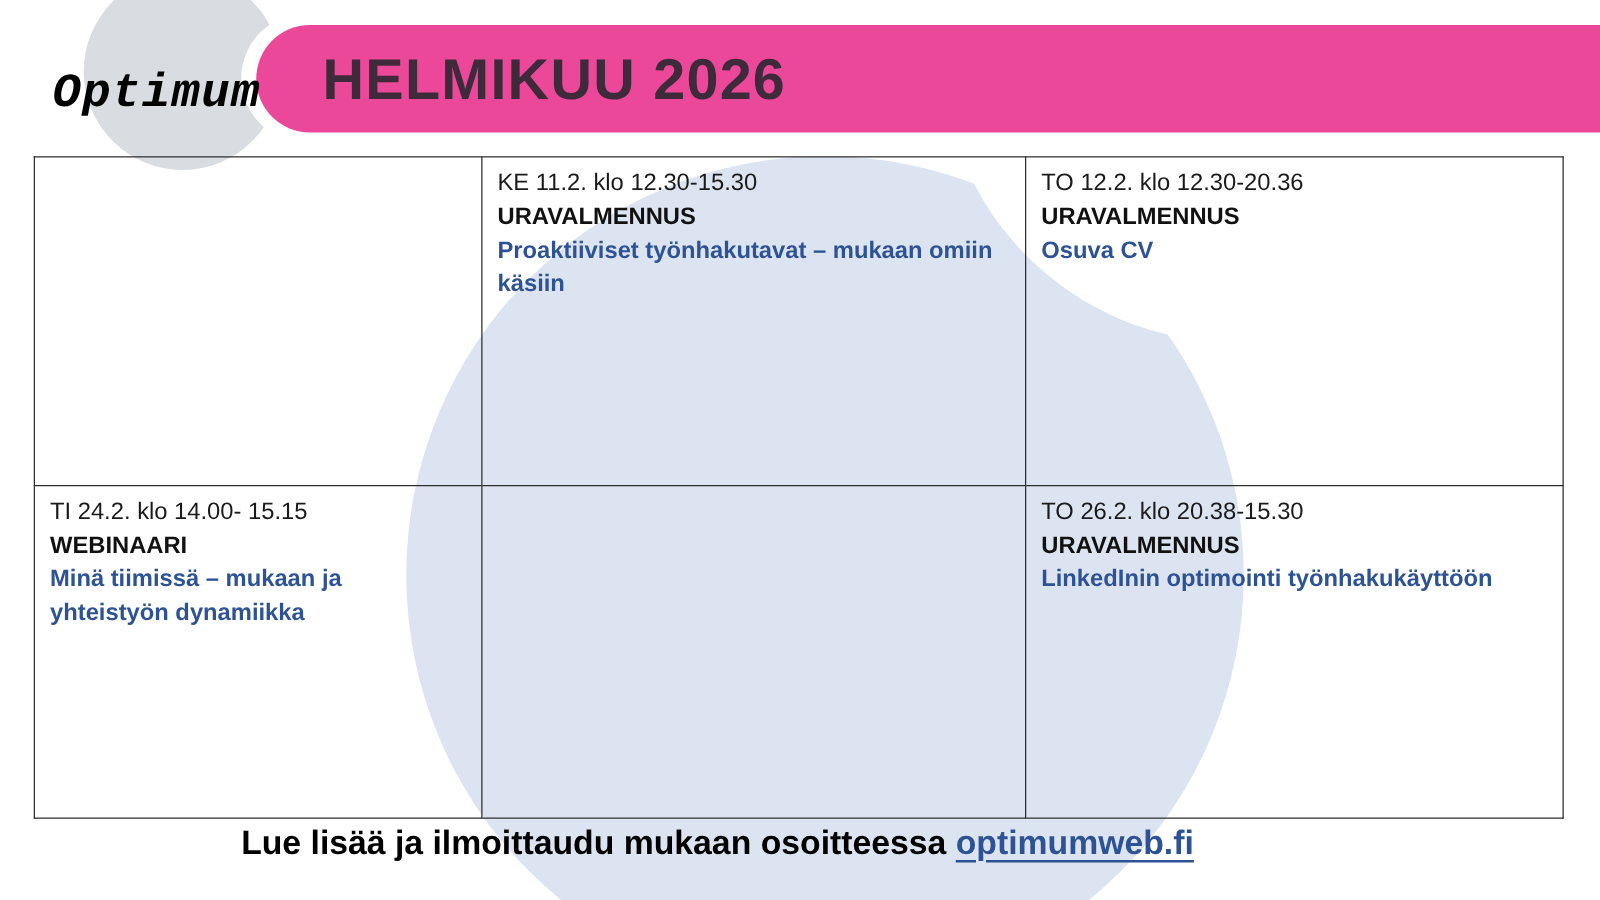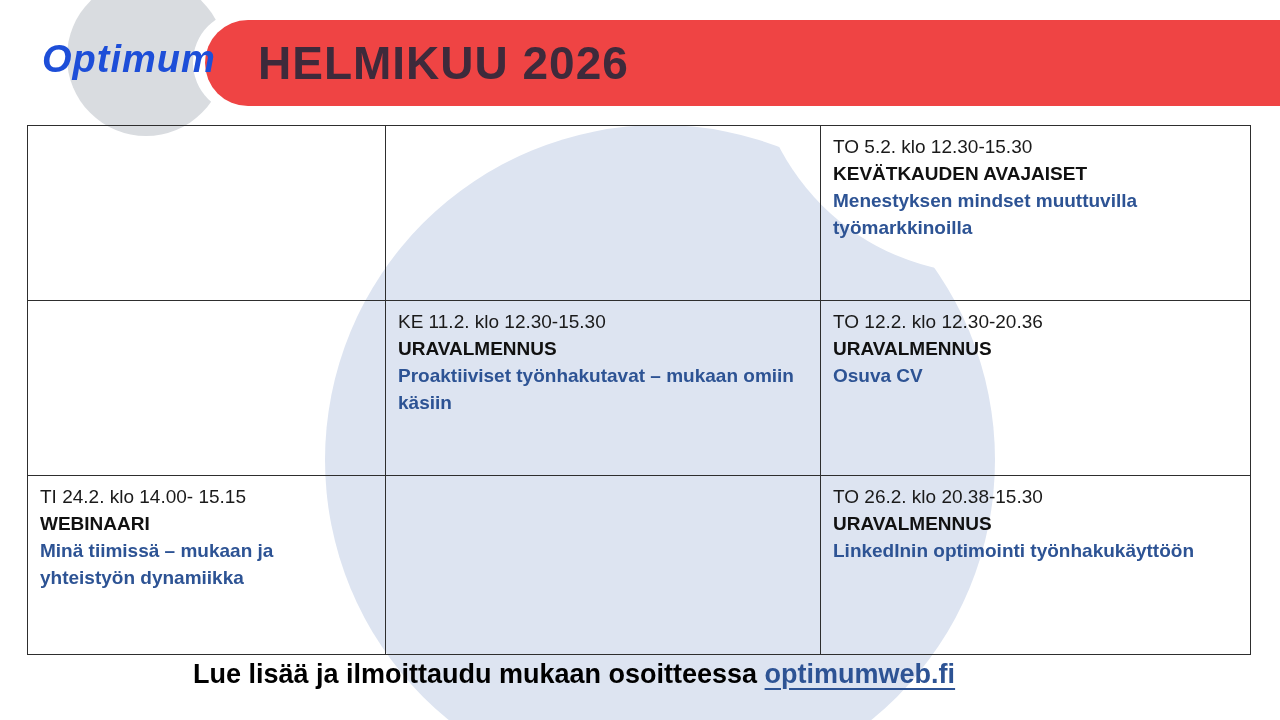--- a/index.html
+++ b/index.html
@@ -11,25 +11,25 @@
                    border-radius: 50%; background: #d9dce0; }
   .pill-cutter   { position: absolute; left: 193px; top: 11px;   width: 130px; height: 103px;
                    border-radius: 52px 0 0 52px; background: #ffffff; }
   .blue-circle   { position: absolute; left: 325px; top: 125px;  width: 670px; height: 670px;
                    border-radius: 50%; background: #dde4f1; }
   .blue-cutter   { position: absolute; left: 753px; top: -196px; width: 470px; height: 470px;
                    border-radius: 50%; background: #ffffff; }
 
   
   .banner { position: absolute; left: 205px; top: 20px; width: 1075px; height: 86px;
-            background: #ef4444; border-radius: 43px 0 0 43px; display: flex; align-items: center; }
+            background: #ec4899; border-radius: 43px 0 0 43px; display: flex; align-items: center; }
   .banner-title { padding-left: 53px; font-size: 46px; font-weight: bold; letter-spacing: 1px;
                   color: #3e2a3b; white-space: nowrap; }
-  .logo { position: absolute; left: 42px; top: 38px; font-family: Liberation Sans, sans-serif;
-          font-style: italic; font-weight: bold; font-size: 38px; color: #1d4ed8;
+  .logo { position: absolute; left: 42px; top: 54px; font-family: Liberation Mono, monospace;
+          font-style: italic; font-weight: bold; font-size: 38px; color: #000000;
           letter-spacing: 1px; }
 
   
   table.cal { position: absolute; left: 27px; top: 125px; width: 1223px; height: 530px;
               border-collapse: collapse; table-layout: fixed; }
   table.cal td { border: 1.5px solid #2e2e2e; vertical-align: top; padding: 7px 12px 0 12px;
                  background: transparent; }
   .c1 { width: 358px; } .c2 { width: 435px; } .c3 { width: 430px; }
   .r1 { height: 133px; } .r2 { height: 134px; } .r3 { height: 127px; } .r4 { height: 136px; }
   .ev-date  { font-size: 19px; line-height: 27px; color: #1a1a1a; }
@@ -50,29 +50,20 @@
 <div class="blue-circle"></div>
 <div class="blue-cutter"></div>
 
 <div class="banner">
   <div class="banner-title">HELMIKUU 2026</div>
 </div>
 <div class="logo">Optimum</div>
 
 <table class="cal">
   <tbody>
-      <tr class="r1">
-    <td class="c1"></td>
-    <td class="c2"></td>
-    <td class="c3">
-      <div class="ev-date">TO 5.2. klo 12.30-15.30</div>
-      <div class="ev-type">KEVÄTKAUDEN AVAJAISET</div>
-      <div class="ev-title">Menestyksen mindset muuttuvilla työmarkkinoilla</div>
-    </td>
-  </tr>
   <tr class="r2">
     <td class="c1"></td>
     <td class="c2">
       <div class="ev-date">KE 11.2. klo 12.30-15.30</div>
       <div class="ev-type">URAVALMENNUS</div>
       <div class="ev-title">Proaktiiviset työnhakutavat – mukaan omiin käsiin</div>
     </td>
     <td class="c3">
       <div class="ev-date">TO 12.2. klo 12.30-20.36</div>
       <div class="ev-type">URAVALMENNUS</div>

